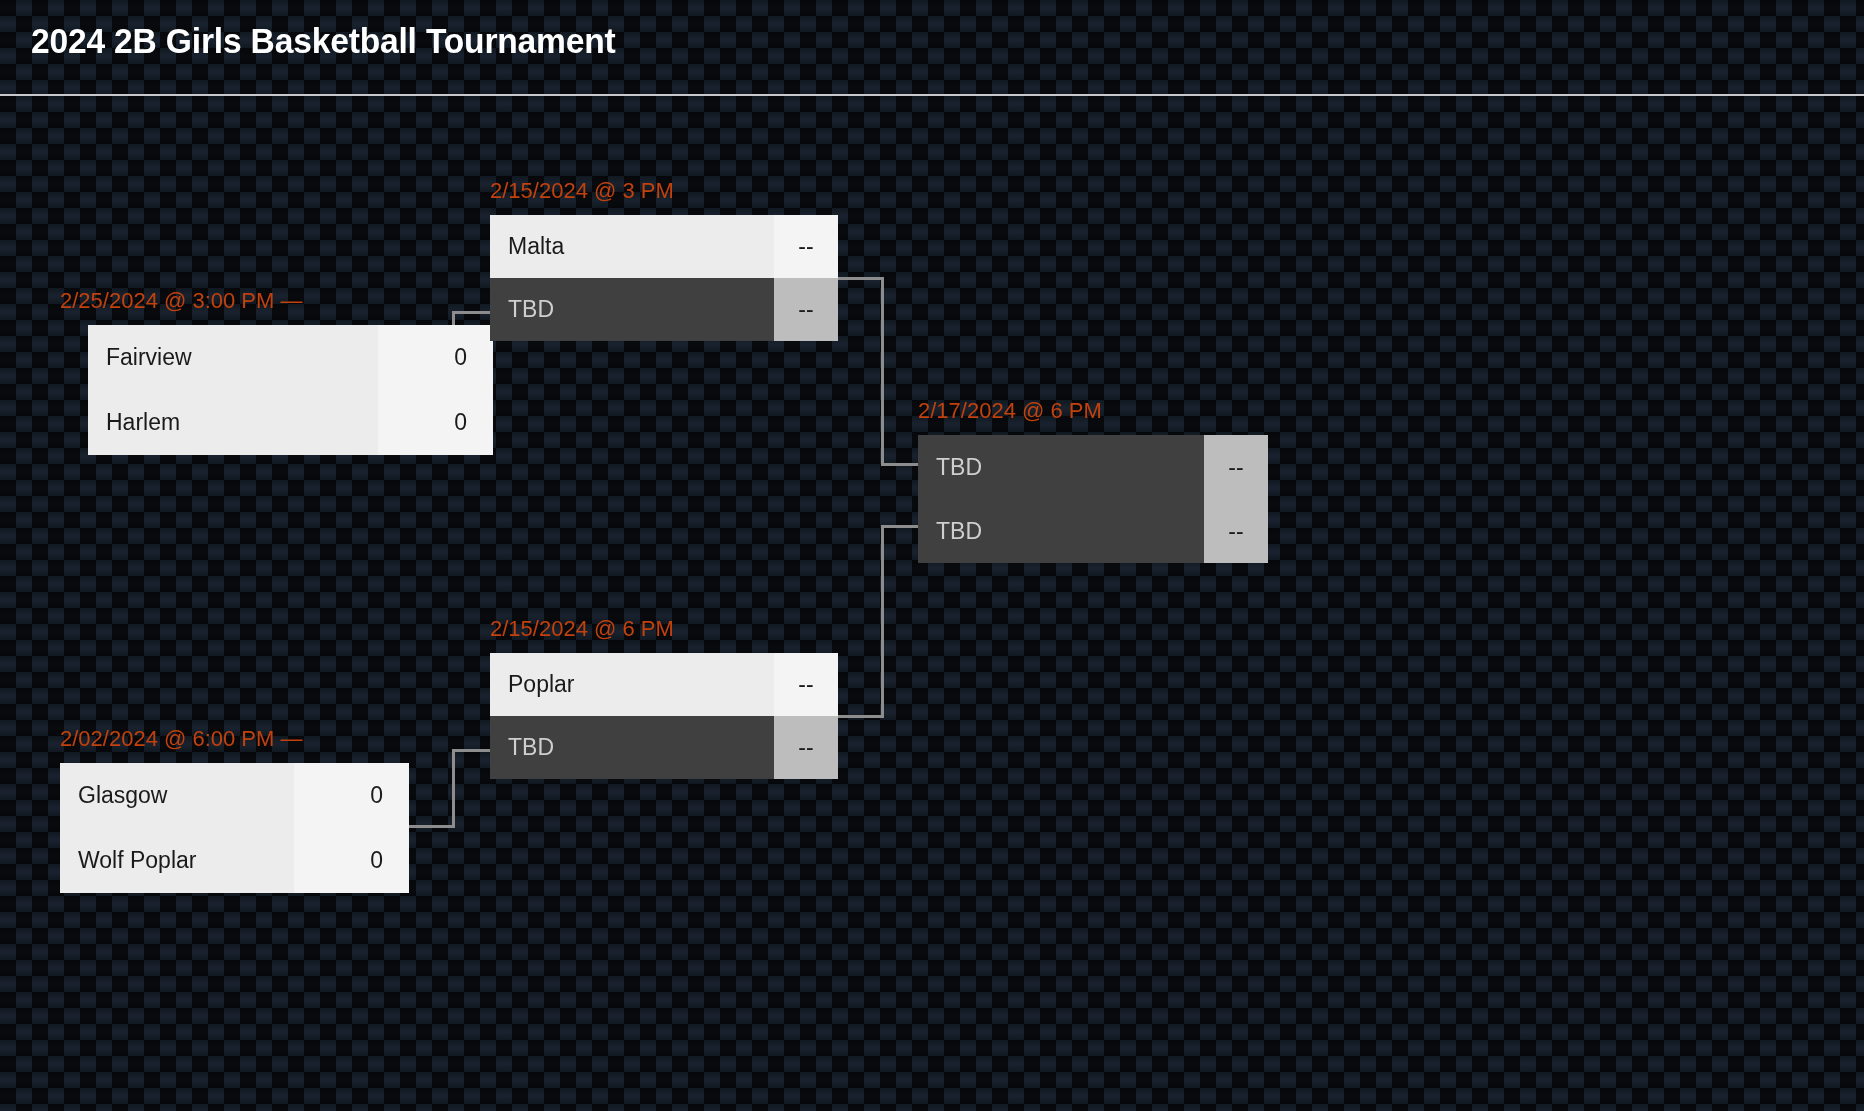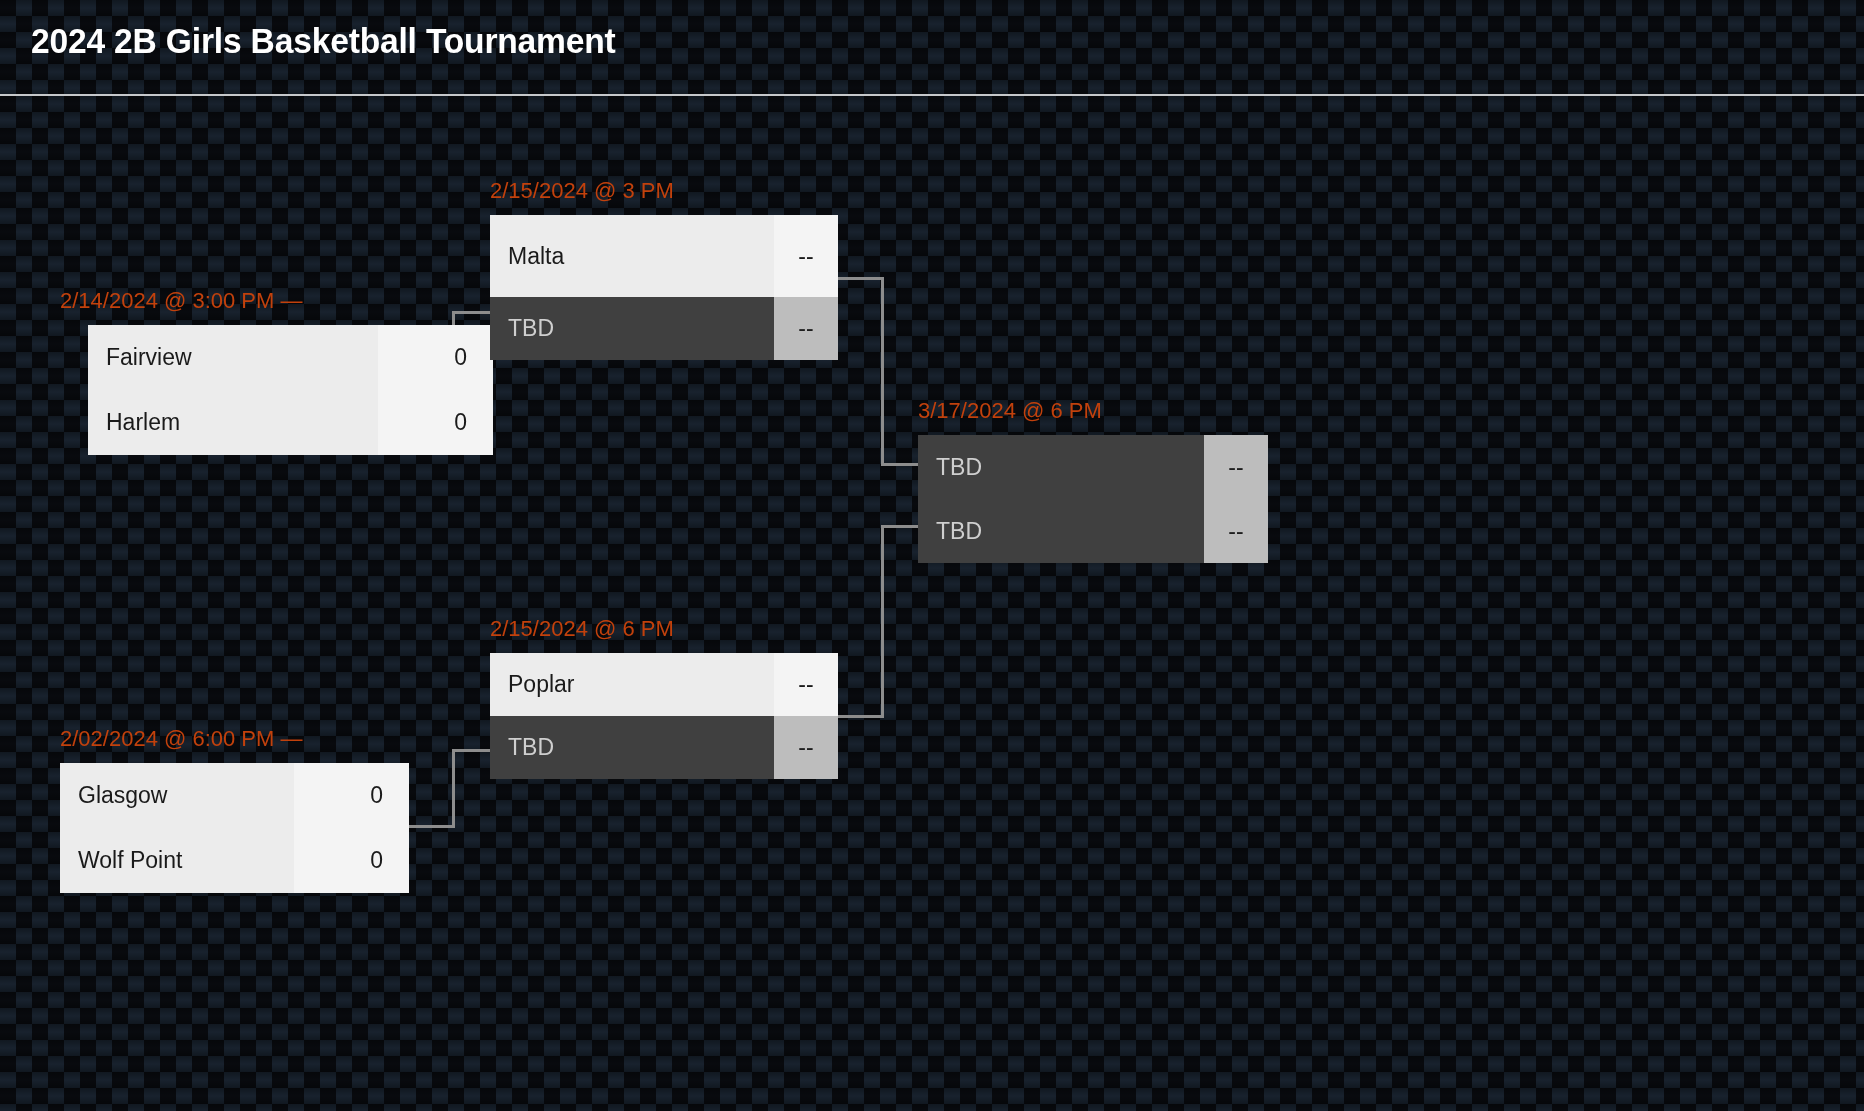--- a/index.html
+++ b/index.html
@@ -111,51 +111,51 @@
 
   <div class="conn conn-h" style="left:838px;top:270px;width:46px;"></div>
   <div class="conn conn-v" style="left:881px;top:270px;height:189px;"></div>
   <div class="conn conn-h" style="left:881px;top:456px;width:40px;"></div>
 
   <div class="conn conn-h" style="left:838px;top:708px;width:46px;"></div>
   <div class="conn conn-v" style="left:881px;top:518px;height:193px;"></div>
   <div class="conn conn-h" style="left:881px;top:518px;width:40px;"></div>
 
   <div class="match" style="left:60px;top:318px;">
-    <div class="match-date">2/14/2024 @ 3:00 PM —</div>
+    <div class="match-date">2/25/2024 @ 3:00 PM —</div>
     <div class="match-box" style="width:405px;padding-left:28px;">
       <div class="team-row row-open" style="height:65px;">
         <div class="team-name">Fairview</div>
         <div class="team-score score-right" style="width:115px;">0</div>
       </div>
       <div class="team-row row-open" style="height:65px;">
         <div class="team-name">Harlem</div>
         <div class="team-score score-right" style="width:115px;">0</div>
       </div>
     </div>
   </div>
 
   <div class="match" style="left:60px;top:756px;">
     <div class="match-date">2/02/2024 @ 6:00 PM —</div>
     <div class="match-box" style="width:349px;">
       <div class="team-row row-open" style="height:65px;">
         <div class="team-name">Glasgow</div>
         <div class="team-score score-right" style="width:115px;">0</div>
       </div>
       <div class="team-row row-open" style="height:65px;">
-        <div class="team-name">Wolf Point</div>
+        <div class="team-name">Wolf Poplar</div>
         <div class="team-score score-right" style="width:115px;">0</div>
       </div>
     </div>
   </div>
 
   <div class="match" style="left:490px;top:208px;">
     <div class="match-date">2/15/2024 @ 3 PM</div>
     <div class="match-box" style="width:348px;">
-      <div class="team-row row-open" style="height:82px;">
+      <div class="team-row row-open" style="height:63px;">
         <div class="team-name">Malta</div>
         <div class="team-score" style="width:64px;">--</div>
       </div>
       <div class="team-row row-tbd" style="height:63px;">
         <div class="team-name">TBD</div>
         <div class="team-score" style="width:64px;">--</div>
       </div>
     </div>
   </div>
 
@@ -167,21 +167,21 @@
         <div class="team-score" style="width:64px;">--</div>
       </div>
       <div class="team-row row-tbd" style="height:63px;">
         <div class="team-name">TBD</div>
         <div class="team-score" style="width:64px;">--</div>
       </div>
     </div>
   </div>
 
   <div class="match" style="left:918px;top:428px;">
-    <div class="match-date">3/17/2024 @ 6 PM</div>
+    <div class="match-date">2/17/2024 @ 6 PM</div>
     <div class="match-box" style="width:350px;">
       <div class="team-row row-tbd" style="height:64px;">
         <div class="team-name">TBD</div>
         <div class="team-score" style="width:64px;">--</div>
       </div>
       <div class="team-row row-tbd" style="height:64px;">
         <div class="team-name">TBD</div>
         <div class="team-score" style="width:64px;">--</div>
       </div>
     </div>

